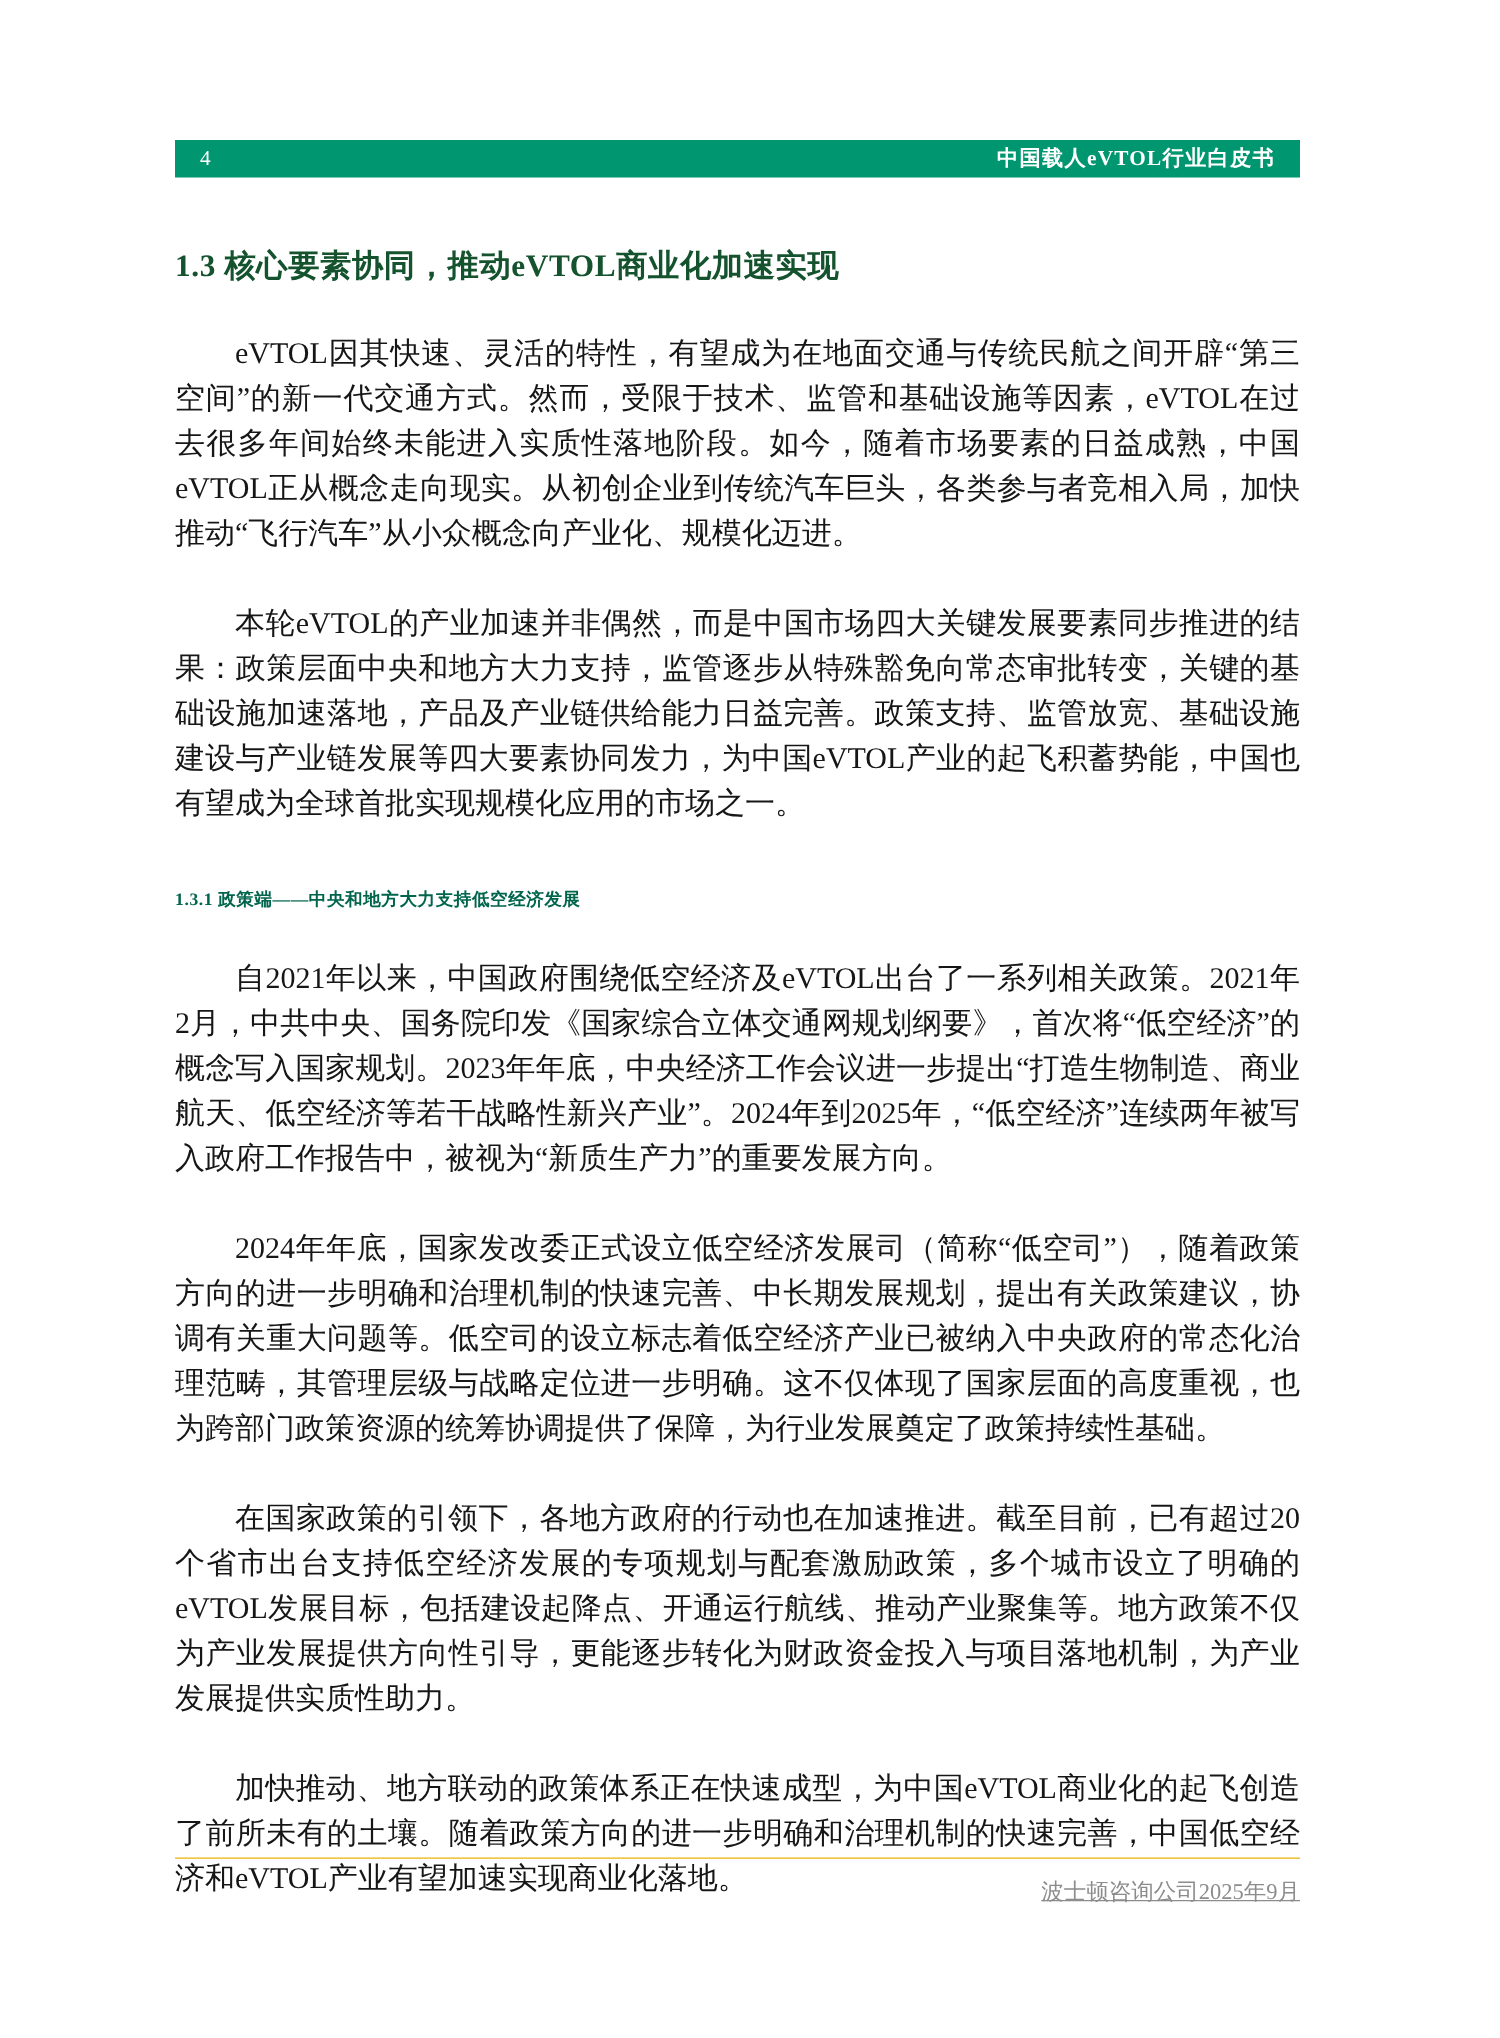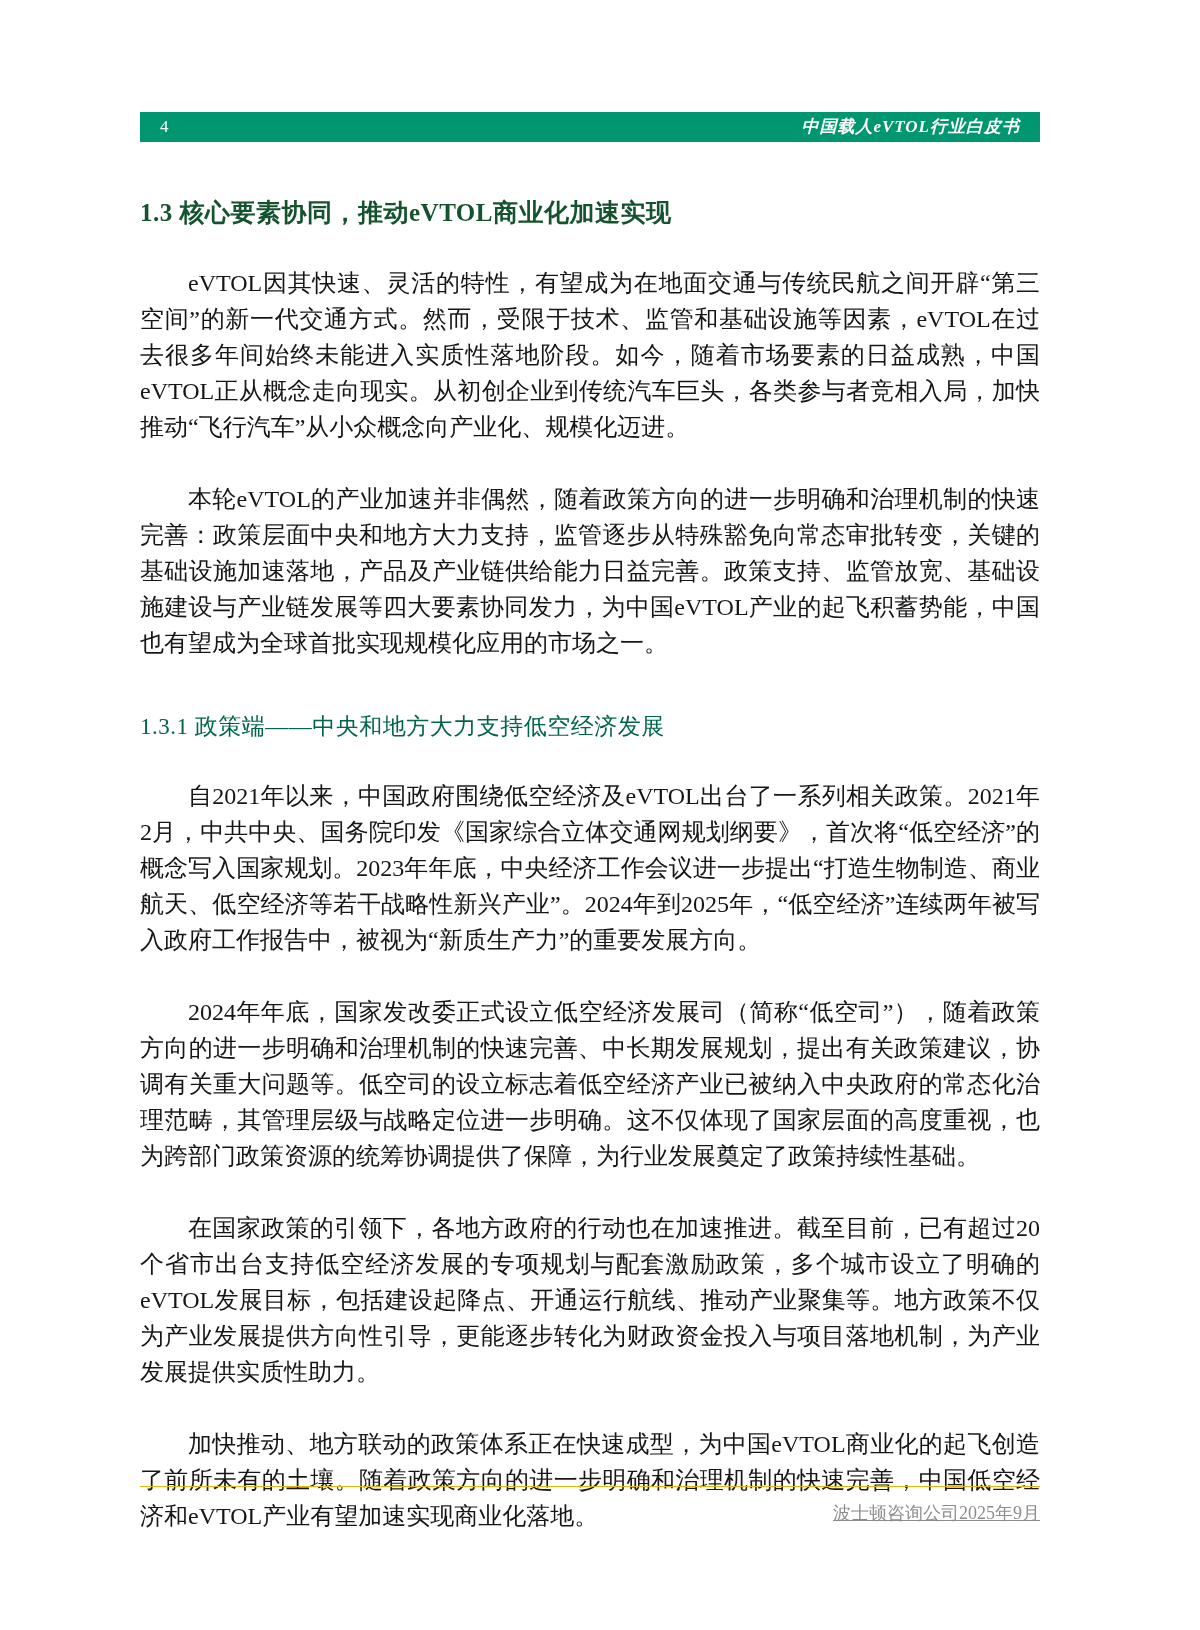--- a/index.html
+++ b/index.html
@@ -27,21 +27,21 @@
     background: #00966F;
     color: #ffffff;
     display: flex;
     align-items: center;
     justify-content: space-between;
     padding: 0 20px 0 20px;
     font-size: 17px;
     line-height: 30px;
   }
   .header-bar .page-num { font-weight: 400; }
-  .header-bar .doc-title { font-weight: 600; letter-spacing: 1px; font-style: italic; }
+  .header-bar .doc-title { font-weight: 600; letter-spacing: 1px; }
   .content {
     position: absolute;
     top: 142px;
     left: 140px;
     width: 900px;
   }
   .section-title {
     margin-top: 54px;
     font-size: 25px;
     font-weight: 700;
@@ -51,22 +51,22 @@
   p.body-para {
     font-size: 24px;
     line-height: 36px;
     text-align: justify;
     text-indent: 2em;
     margin-top: 36px;
     color: #161616;
   }
   .subsection-title {
     margin-top: 50px;
-    font-size: 23px;
-    font-weight: 400;
+    font-size: 14px;
+    font-weight: 700;
     color: #00654C;
     letter-spacing: 0.5px;
   }
   .footer {
     position: absolute;
     top: 1486px;
     left: 140px;
     width: 900px;
     border-top: 1px solid #eab308;
     padding-top: 14px;
@@ -85,21 +85,21 @@
 
   <div class="header-bar">
     <span class="page-num">4</span>
     <span class="doc-title">中国载人eVTOL行业白皮书</span>
   </div>
 
   <div class="content">
     <h1 class="section-title">1.3 核心要素协同，推动eVTOL商业化加速实现</h1>
 
     <p class="body-para">eVTOL因其快速、灵活的特性，有望成为在地面交通与传统民航之间开辟“第三空间”的新一代交通方式。然而，受限于技术、监管和基础设施等因素，eVTOL在过去很多年间始终未能进入实质性落地阶段。如今，随着市场要素的日益成熟，中国eVTOL正从概念走向现实。从初创企业到传统汽车巨头，各类参与者竞相入局，加快推动“飞行汽车”从小众概念向产业化、规模化迈进。</p>
-    <p class="body-para">本轮eVTOL的产业加速并非偶然，随着政策方向的进一步明确和治理机制的快速完善：政策层面中央和地方大力支持，监管逐步从特殊豁免向常态审批转变，关键的基础设施加速落地，产品及产业链供给能力日益完善。政策支持、监管放宽、基础设施建设与产业链发展等四大要素协同发力，为中国eVTOL产业的起飞积蓄势能，中国也有望成为全球首批实现规模化应用的市场之一。</p>
+    <p class="body-para">本轮eVTOL的产业加速并非偶然，而是中国市场四大关键发展要素同步推进的结果：政策层面中央和地方大力支持，监管逐步从特殊豁免向常态审批转变，关键的基础设施加速落地，产品及产业链供给能力日益完善。政策支持、监管放宽、基础设施建设与产业链发展等四大要素协同发力，为中国eVTOL产业的起飞积蓄势能，中国也有望成为全球首批实现规模化应用的市场之一。</p>
 
     <h2 class="subsection-title">1.3.1 政策端——中央和地方大力支持低空经济发展</h2>
 
     <p class="body-para">自2021年以来，中国政府围绕低空经济及eVTOL出台了一系列相关政策。2021年2月，中共中央、国务院印发《国家综合立体交通网规划纲要》，首次将“低空经济”的概念写入国家规划。2023年年底，中央经济工作会议进一步提出“打造生物制造、商业航天、低空经济等若干战略性新兴产业”。2024年到2025年，“低空经济”连续两年被写入政府工作报告中，被视为“新质生产力”的重要发展方向。</p>
     <p class="body-para">2024年年底，国家发改委正式设立低空经济发展司（简称“低空司”），随着政策方向的进一步明确和治理机制的快速完善、中长期发展规划，提出有关政策建议，协调有关重大问题等。低空司的设立标志着低空经济产业已被纳入中央政府的常态化治理范畴，其管理层级与战略定位进一步明确。这不仅体现了国家层面的高度重视，也为跨部门政策资源的统筹协调提供了保障，为行业发展奠定了政策持续性基础。</p>
     <p class="body-para">在国家政策的引领下，各地方政府的行动也在加速推进。截至目前，已有超过20个省市出台支持低空经济发展的专项规划与配套激励政策，多个城市设立了明确的eVTOL发展目标，包括建设起降点、开通运行航线、推动产业聚集等。地方政策不仅为产业发展提供方向性引导，更能逐步转化为财政资金投入与项目落地机制，为产业发展提供实质性助力。</p>
     <p class="body-para">加快推动、地方联动的政策体系正在快速成型，为中国eVTOL商业化的起飞创造了前所未有的土壤。随着政策方向的进一步明确和治理机制的快速完善，中国低空经济和eVTOL产业有望加速实现商业化落地。</p>
   </div>
 
   <div class="footer">

